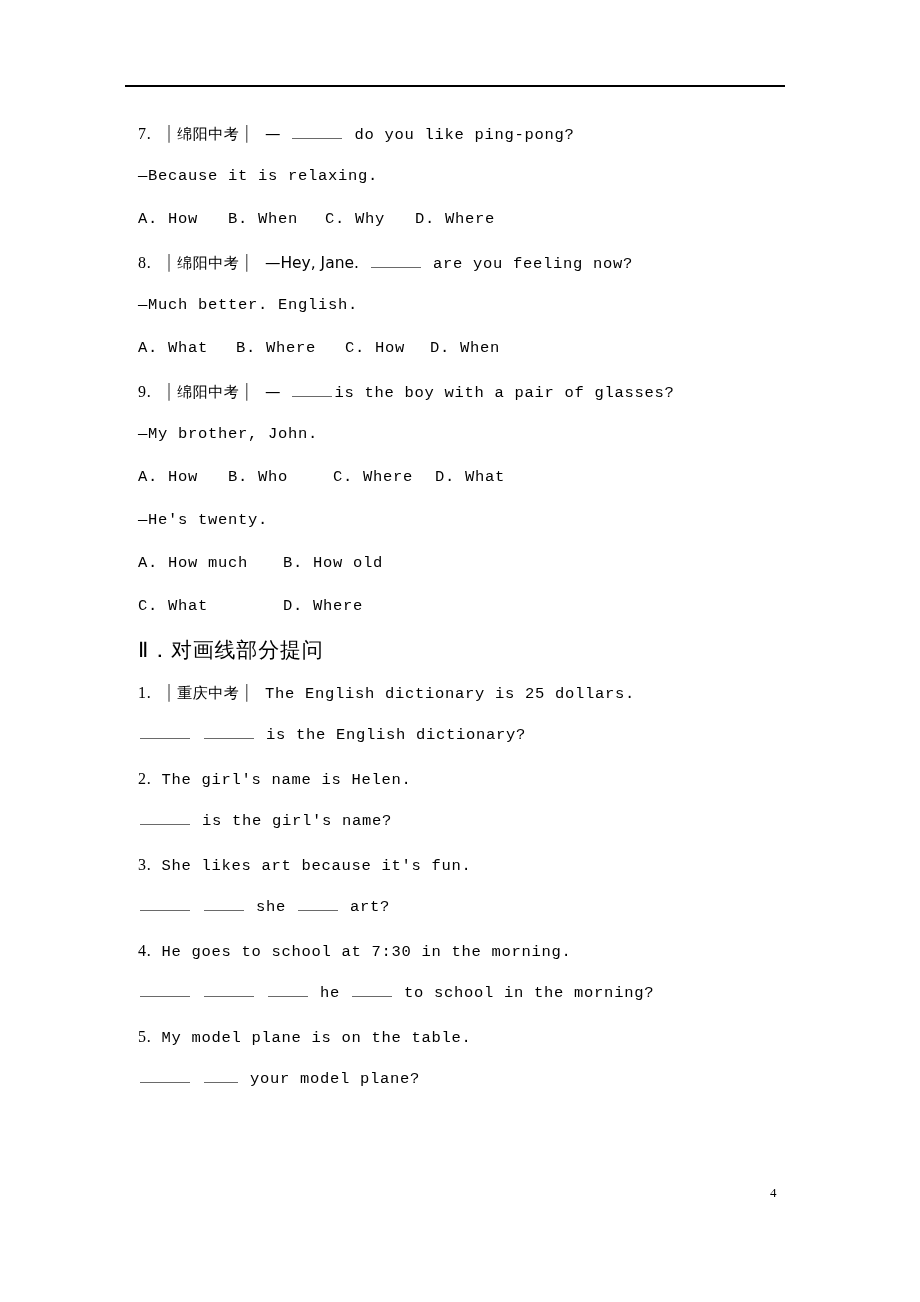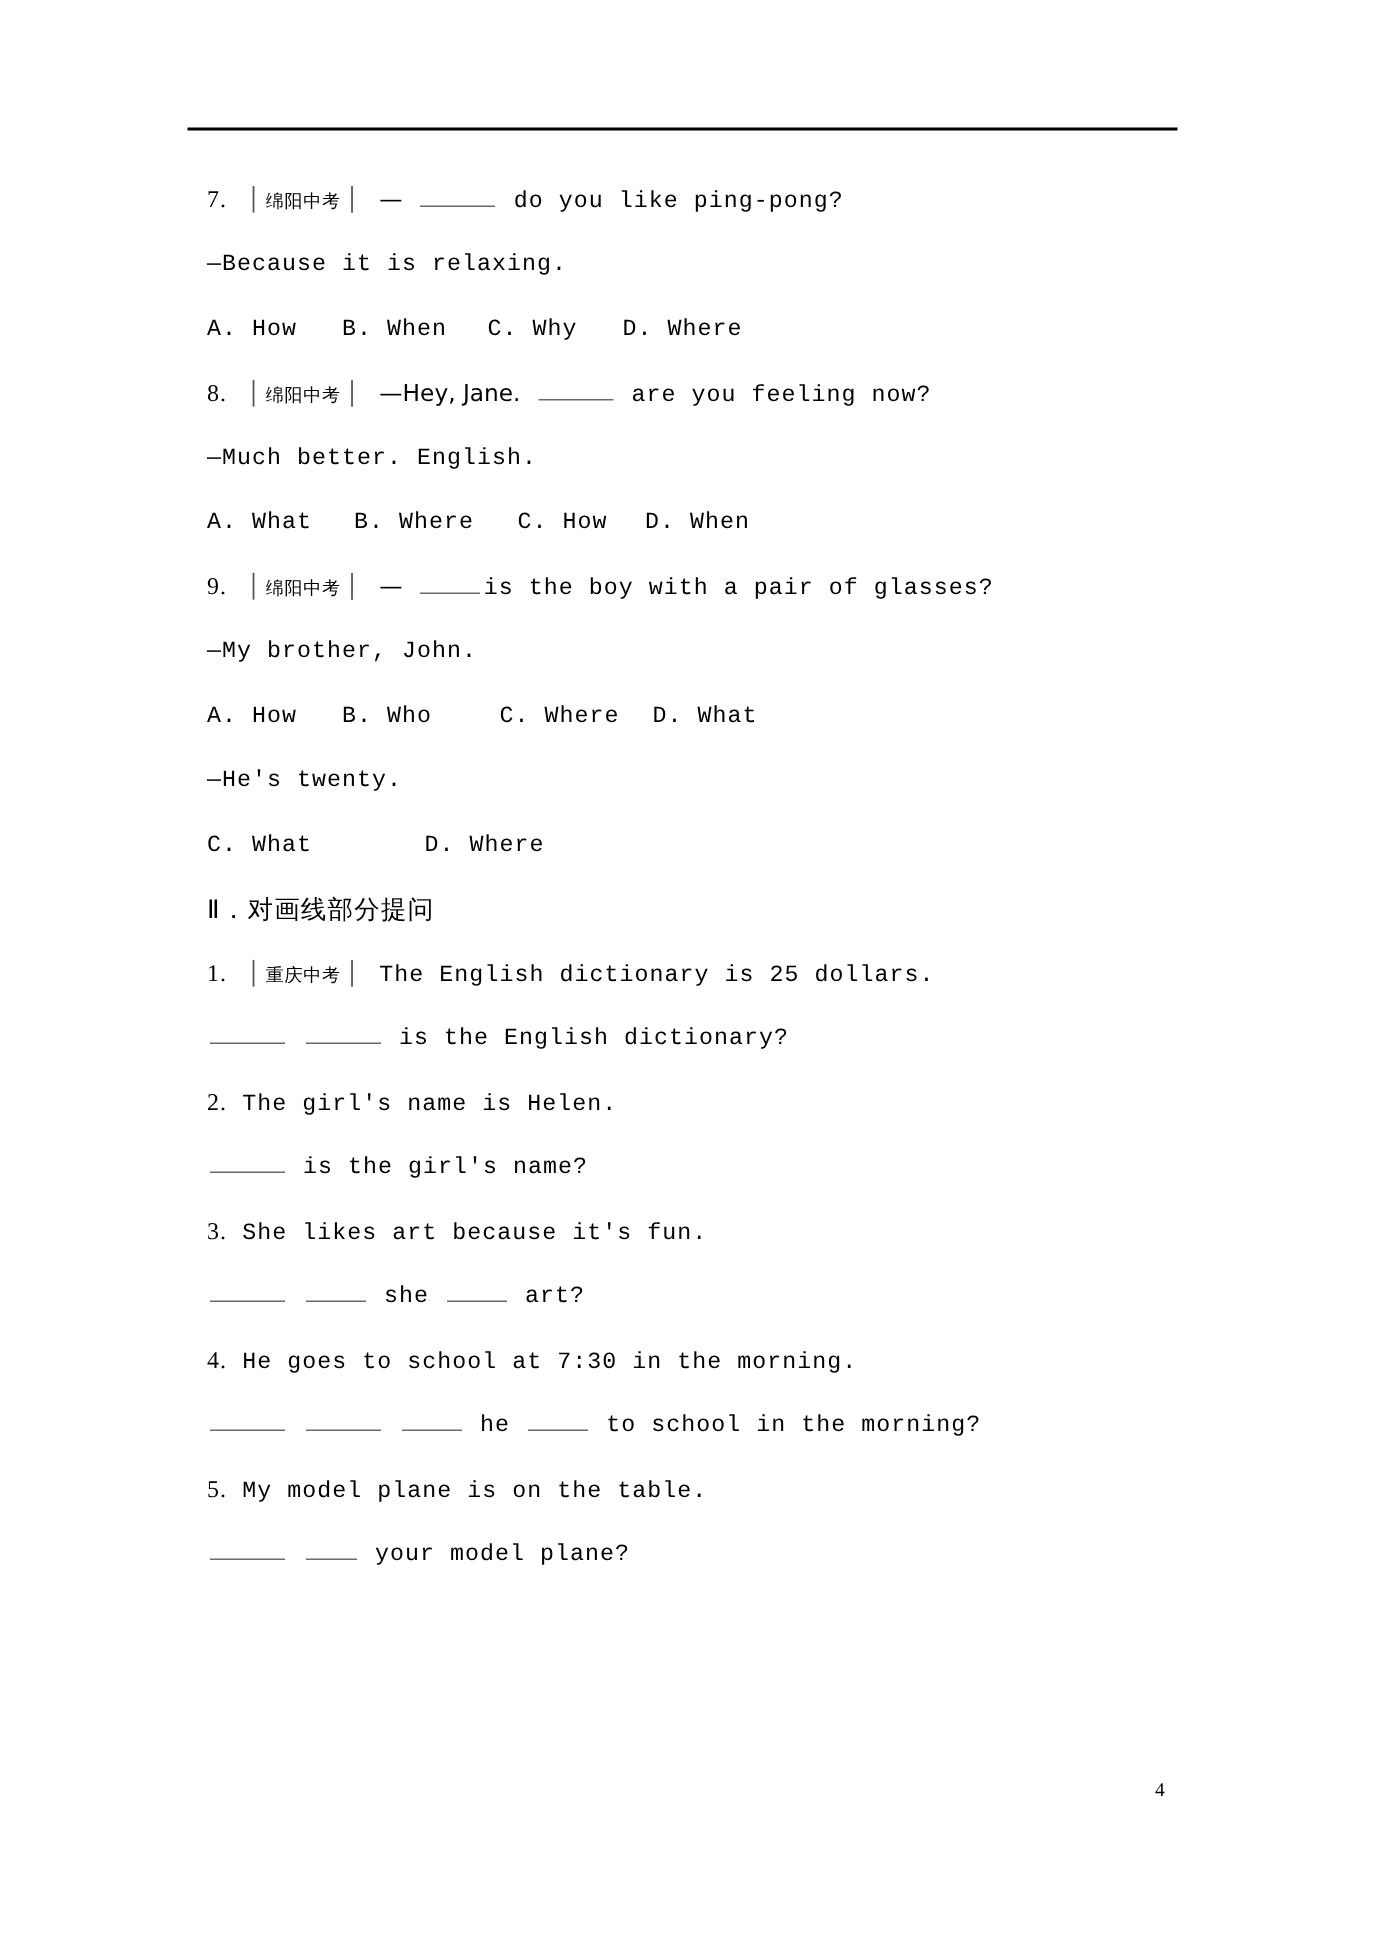--- a/index.html
+++ b/index.html
@@ -44,21 +44,21 @@
     line-height: 43px;
     white-space: nowrap;
     font-size: 15.5px;
     letter-spacing: 0.7px;
     font-family: "Liberation Mono", "DejaVu Sans Mono", monospace;
   }
 
   
   .cn {
     font-family: Liberation Serif, serif;
-    font-size: 12px;
+    font-size: 15px;
     letter-spacing: 0.5px;
   }
   .bar {
     font-family: "DejaVu Sans", sans-serif;
     font-size: 15px;
     color: #555;
     padding: 0 3px;
   }
   .dash {
     font-family: "DejaVu Sans", sans-serif;
@@ -93,21 +93,21 @@
   }
   .opts span.opt {
     position: absolute;
     top: 0;
   }
 
   .heading {
     height: 43px;
     line-height: 43px;
     white-space: nowrap;
-    font-size: 17px;
+    font-size: 21px;
     font-family: Liberation Sans, sans-serif;
     letter-spacing: 0.8px;
   }
 
   .page-number {
     position: absolute;
     left: 770px;
     top: 1185px;
     font-size: 13px;
     font-family: "Liberation Serif", serif;
@@ -162,20 +162,24 @@
     <div class="line">—My brother, John.</div>
     <div class="opts">
       <span class="opt" style="left:0px"><span>A.</span> <span>How</span></span>
       <span class="opt" style="left:90px"><span>B.</span> <span>Who</span></span>
       <span class="opt" style="left:195px"><span>C.</span> <span>Where</span></span>
       <span class="opt" style="left:297px"><span>D.</span> <span>What</span></span>
     </div>
 
     <div class="line">—He's twenty.</div>
     <div class="opts">
+      <span class="opt" style="left:0px"><span>A.</span> <span>How much</span></span>
+      <span class="opt" style="left:145px"><span>B.</span> <span>How old</span></span>
+    </div>
+    <div class="opts">
       <span class="opt" style="left:0px"><span>C.</span> <span>What</span></span>
       <span class="opt" style="left:145px"><span>D.</span> <span>Where</span></span>
     </div>
 
     <div class="heading">Ⅱ．对画线部分提问</div>
 
     <div class="line">
       <span class="num">1.</span>
       <span class="bar">│</span><span class="cn">重庆中考</span><span class="bar">│</span>
       <span>The English dictionary is 25 dollars.</span>

